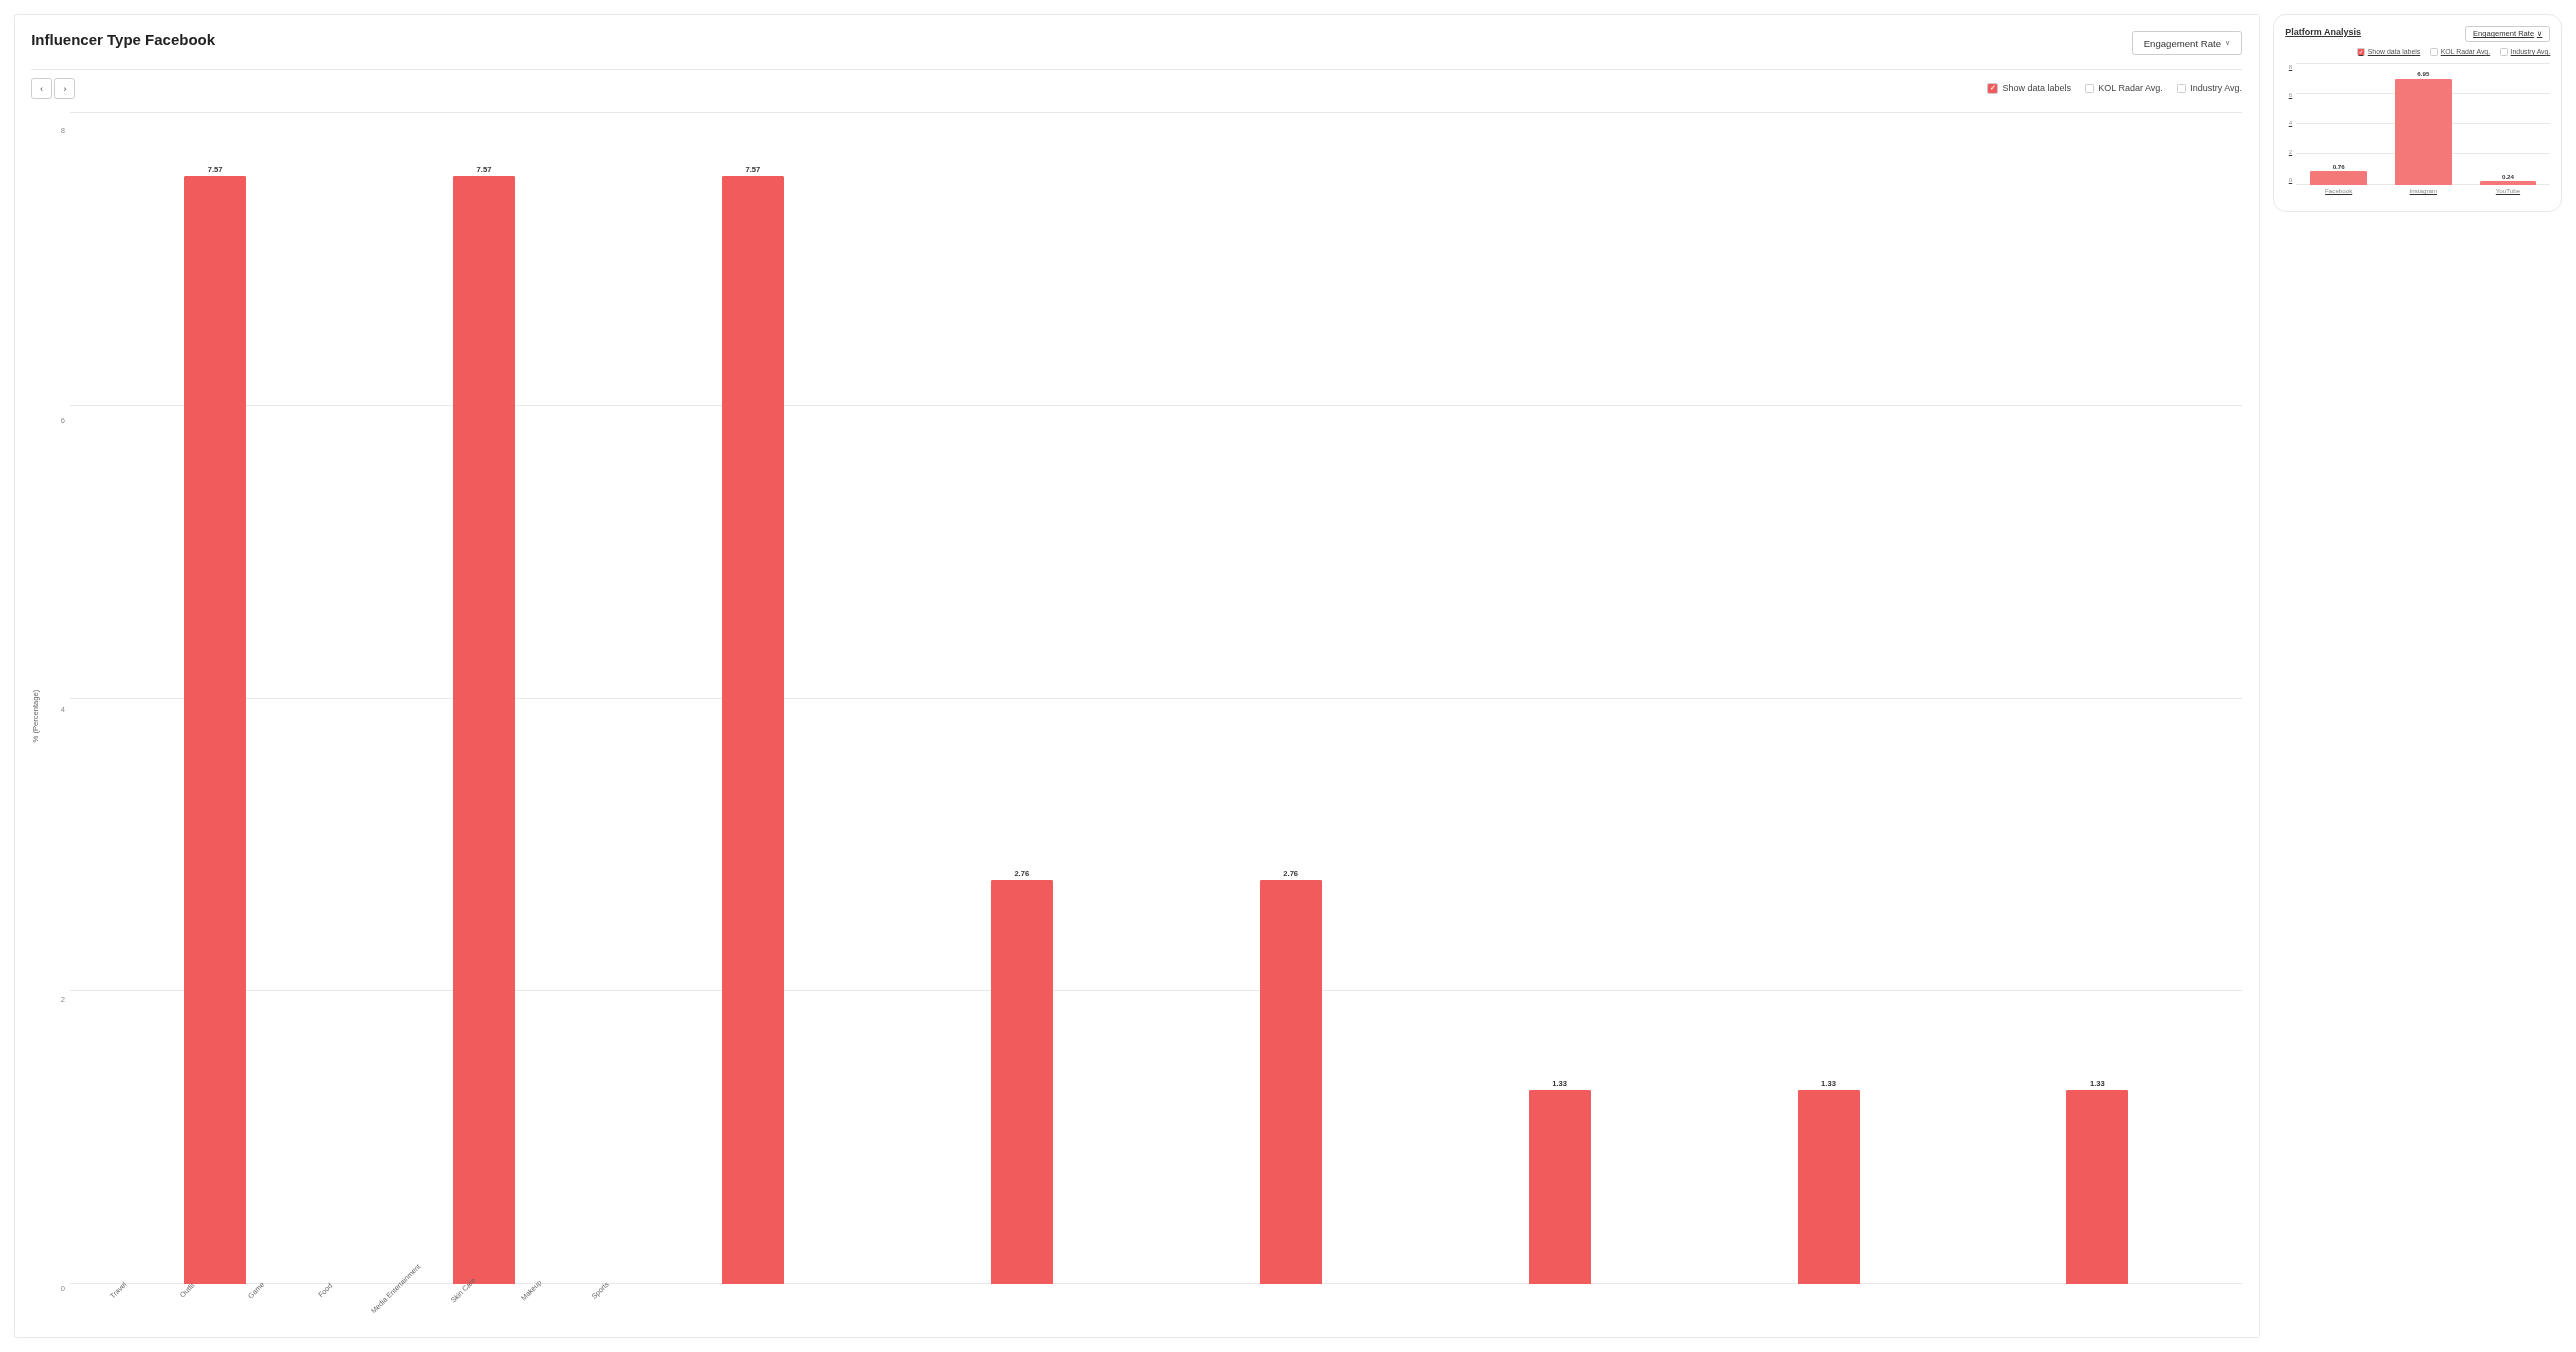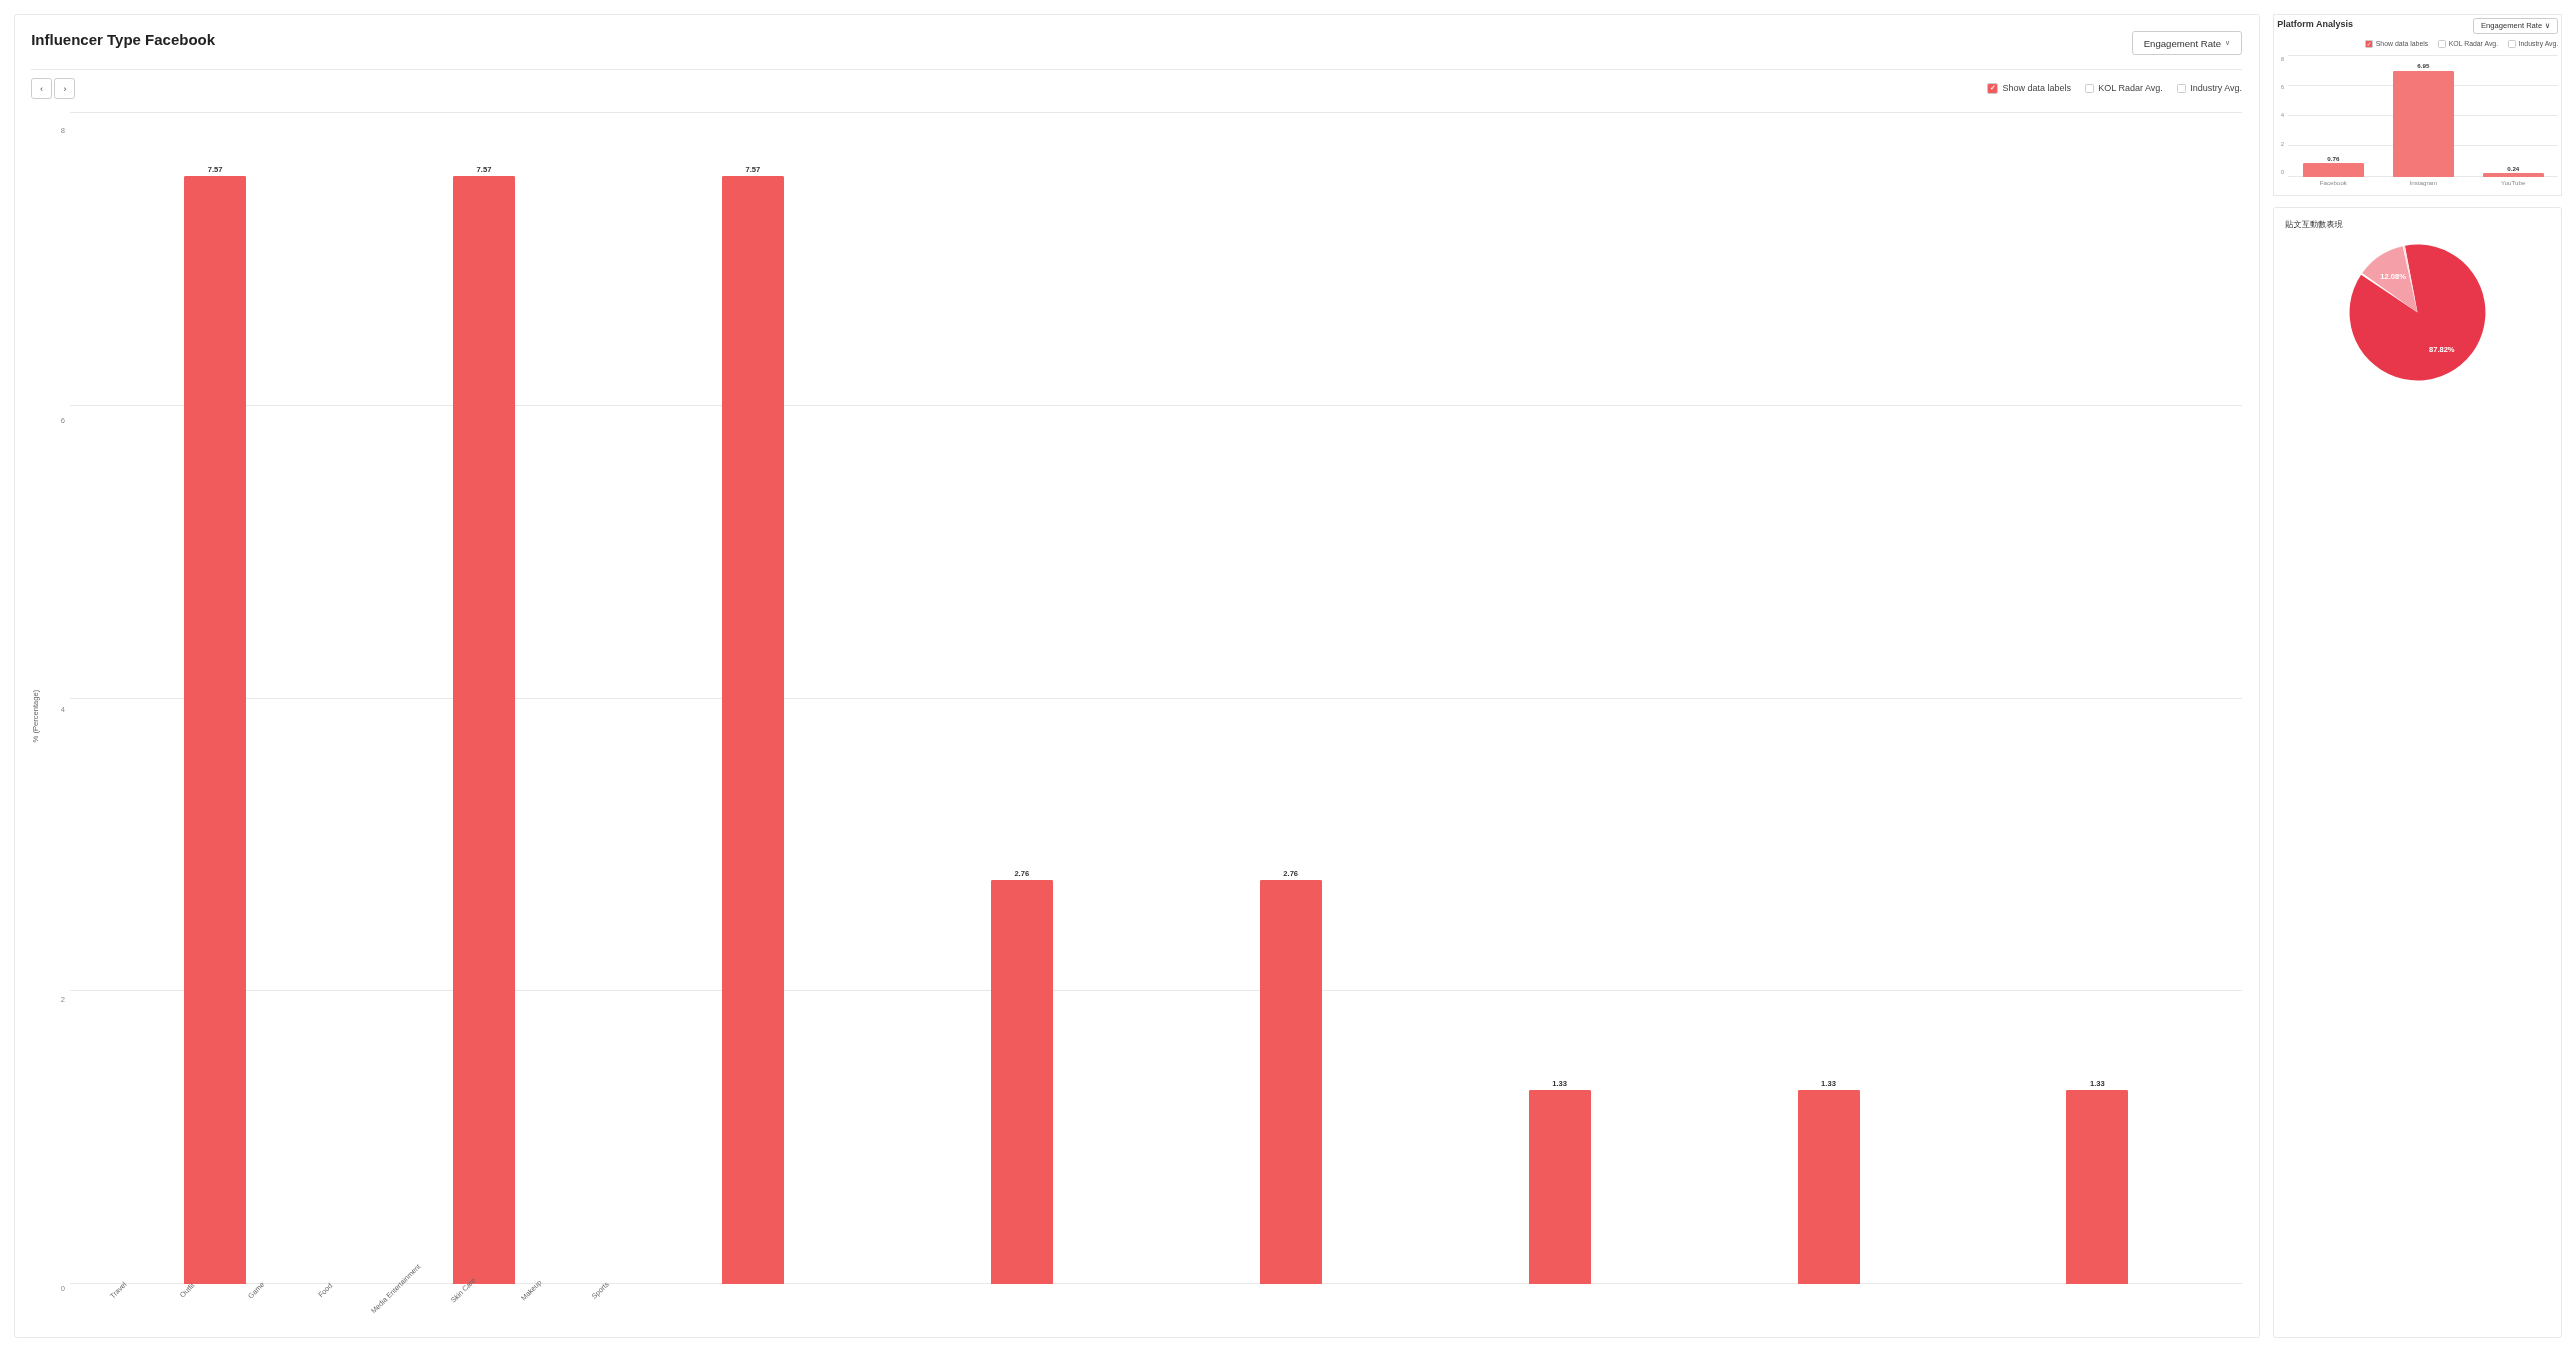--- a/index.html
+++ b/index.html
@@ -25,23 +25,24 @@
       flex-direction: column;
     }
     .right-panel {
       width: 289px;
       display: flex;
       flex-direction: column;
       gap: 11px;
     }
     .right-top {
       border: 0.7px solid #e8e8e8;
-      border-radius: 0;
-      padding: 3px;
+      border-radius: 13px;
+      padding: 11px;
       flex: 0 0 auto;
+      text-decoration: underline;
     }
     .right-bottom {
       border: 0.7px solid #e8e8e8;
       border-radius: 2.7px;
       padding: 11px;
       flex: 1;
     }
 
     
     .panel-header {
@@ -580,28 +581,15 @@
             <div class="platform-x-labels" id="platform-x-labels">
             <div class="platform-x-label">Facebook</div>
                 <div class="platform-x-label">Instagram</div>
                 <div class="platform-x-label">YouTube</div>
               </div>
           </div>
         </div>
       </div>
     </div>
 
-    <div class="right-bottom">
-      <div class="pie-title">貼文互動數表現</div>
-      <div class="pie-container">
-        <svg class="pie-chart-svg" viewBox="0 0 200 200" style="font-size:12px">
-
-        <path d="M 100 100 L 83.4448119824763 11.53573744327916 A 90 90 0 1 1 25.240602772457137 49.889796187059304 Z" fill="#e8374a"></path>
-            <text x="132.18876408975436" y="152.84806512415963" text-anchor="middle" class="pie-label">87.82%</text>
-            <path d="M 100 100 L 26.777322606773737 47.66989857292925 A 90 90 0 0 1 80.24664696931401 12.19450447696859 Z" fill="#f5a0a8"></path>
-            <text x="67.65793428519538" y="55.25329974963167" text-anchor="middle" class="pie-label">12.08%</text>
-            <path d="M 100 100 L 82.88930507026342 11.641502281775487 A 90 90 0 0 1 80.79873145292967 12.072124521382364 Z" fill="#fde0e2"></path>
-          </svg>
-      </div>
-    </div>
   </div>
 </div>
 
 
 </body></html>

